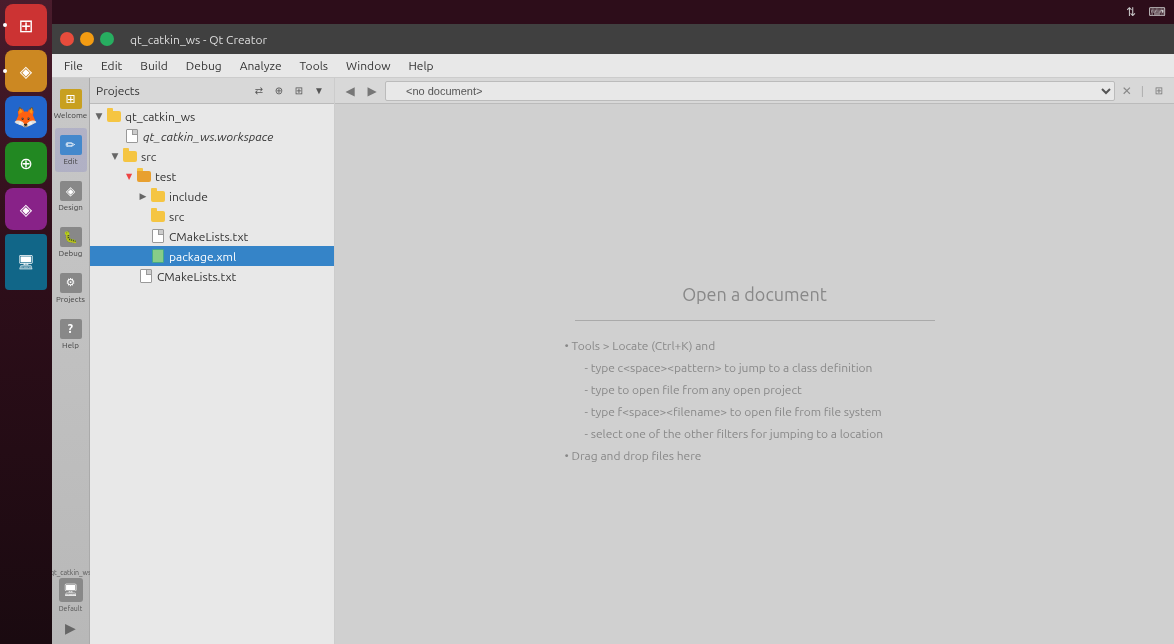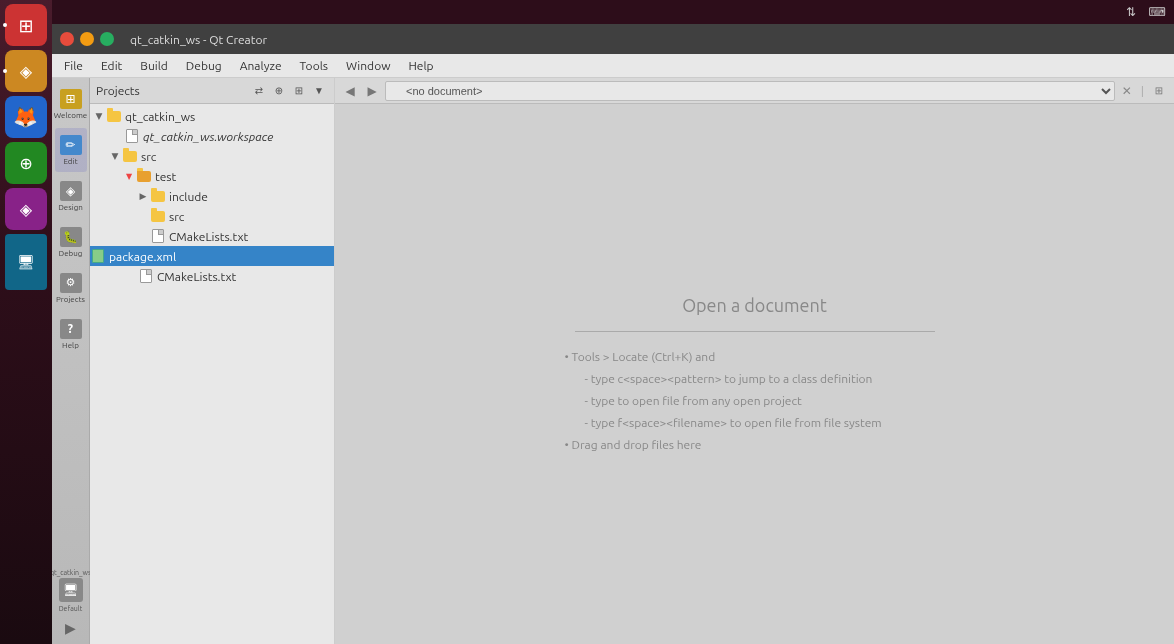--- a/index.html
+++ b/index.html
@@ -572,21 +572,21 @@
                 <span class="item-label">src</span>
               </div>
 
               <div class="tree-item" style="padding-left:60px;">
                 <span class="file-icon">
                   <div class="doc-icon"></div>
                 </span>
                 <span class="item-label">CMakeLists.txt</span>
               </div>
 
-              <div class="tree-item selected" style="">
+              <div class="tree-item selected" style="padding-left:60px;">
                 <span class="file-icon">
                   <div style="width:12px; height:14px; background:#88cc88; border:1px solid #4a8; border-radius:1px;"></div>
                 </span>
                 <span class="item-label">package.xml</span>
               </div>
 
               <div class="tree-item" style="padding-left:32px;">
                 <span class="indent"></span>
                 <span class="file-icon">
                   <div class="doc-icon"></div>
@@ -611,20 +611,21 @@
             </div>
 
             <div class="editor-empty">
               <div class="open-doc-title">Open a document</div>
               <div class="open-doc-divider"></div>
               <div class="open-doc-hints">
                 <div class="hint-line">• Tools &gt; Locate (Ctrl+K) and</div>
                 <div class="hint-indent">    - type c&lt;space&gt;&lt;pattern&gt; to jump to a class definition</div>
                 <div class="hint-indent">    - type to open file from any open project</div>
                 <div class="hint-indent">    - type f&lt;space&gt;&lt;filename&gt; to open file from file system</div>
+                <div class="hint-indent">    - select one of the other filters for jumping to a location</div>
                 <div class="hint-line">• Drag and drop files here</div>
               </div>
             </div>
           </div>
 
         </div>
       </div>
 
     </div>
   </div>

